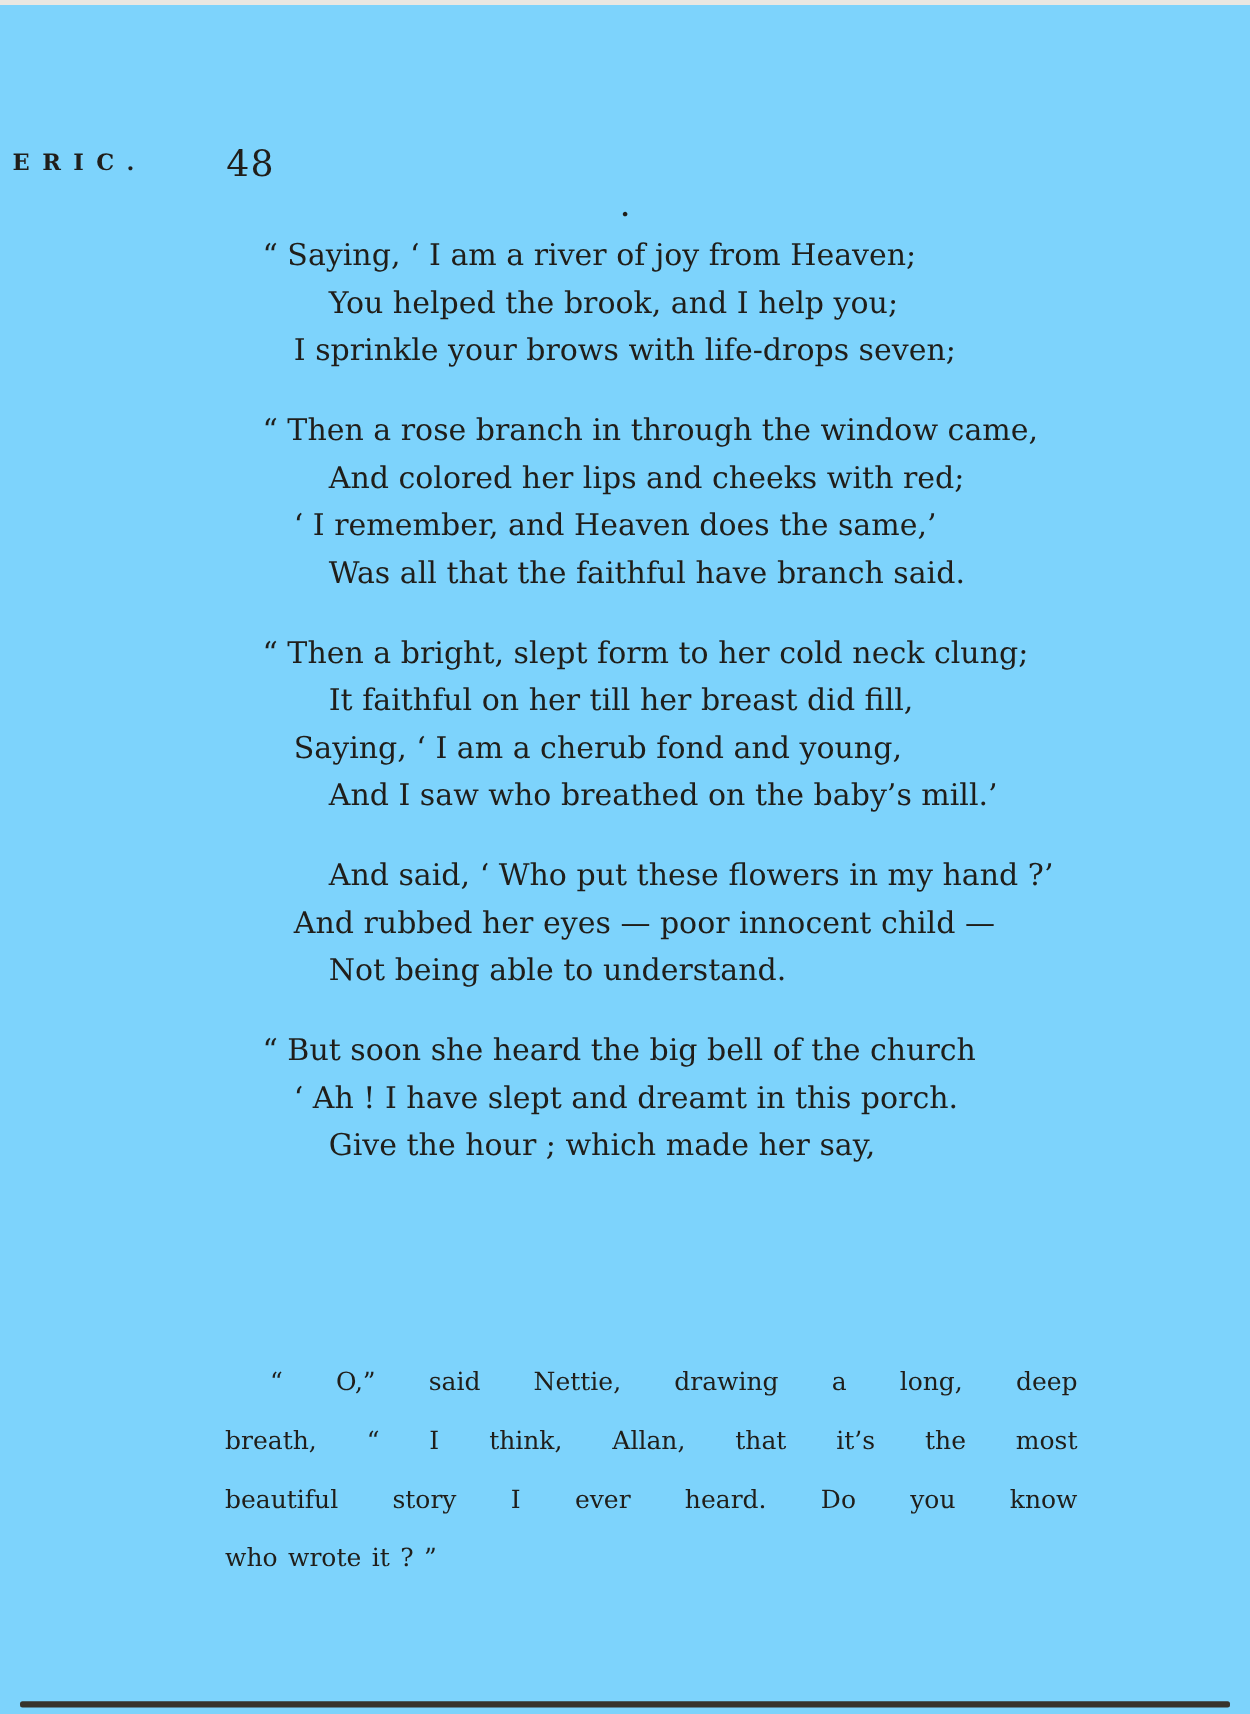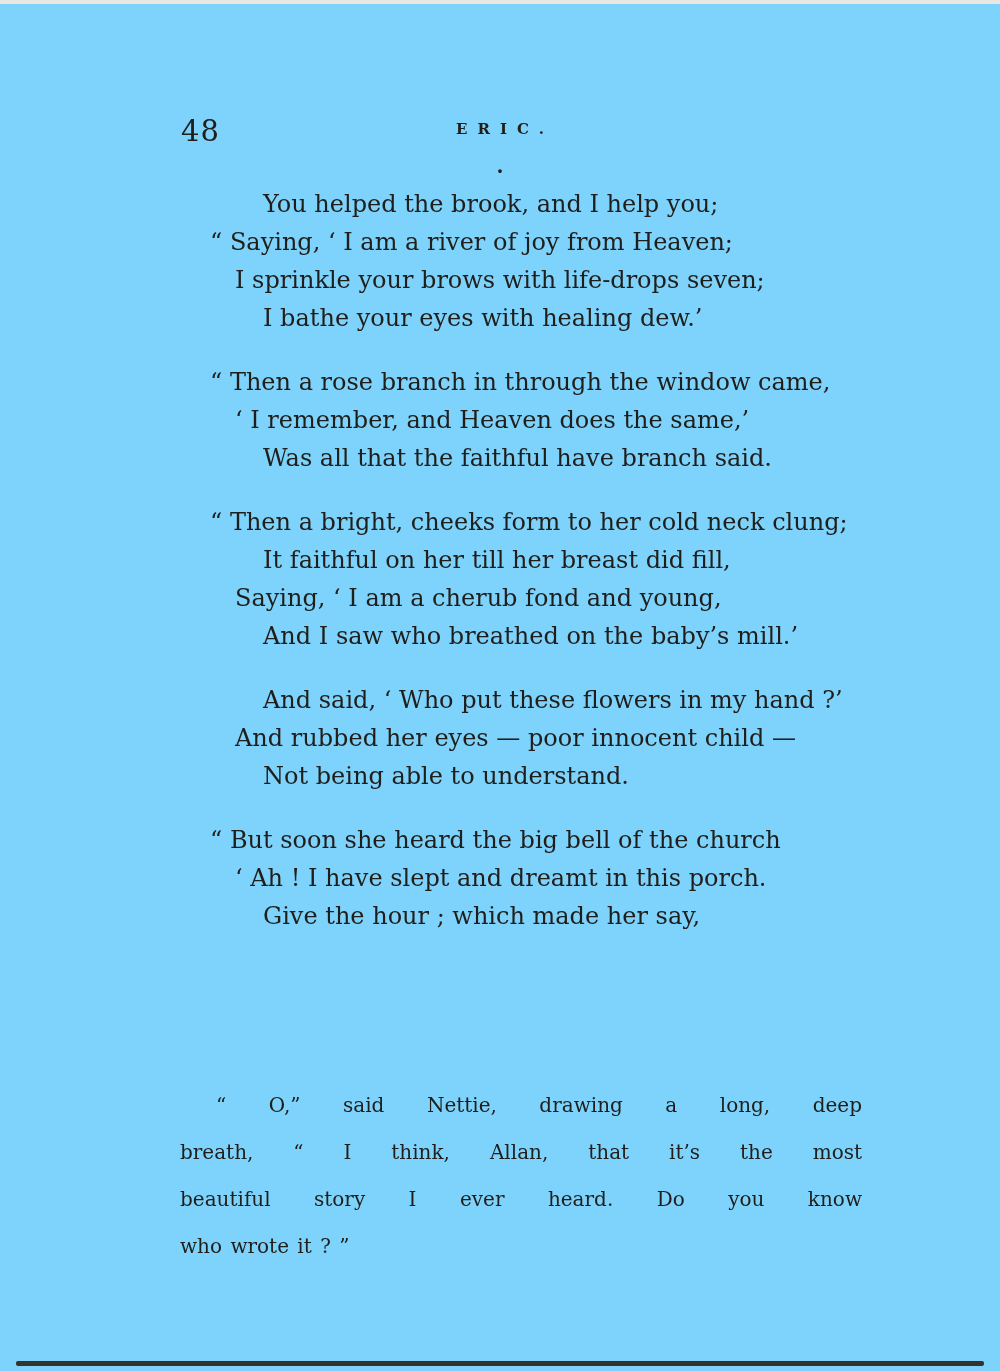--- a/index.html
+++ b/index.html
@@ -23,22 +23,22 @@
     left: 181px;
     top: 110px;
     font-size: 29px;
     letter-spacing: 1px;
   }
   .running-title {
     position: absolute;
     left: 0;
     top: 116px;
     width: 100%;
-    text-align: center;
-    font-size: 15px;
+    text-align: left;
+    font-size: 18px;
     font-weight: 700;
     letter-spacing: 10px;
     text-indent: 10px; 
   }
   .header-ornament {
     position: absolute;
     left: 0;
     top: 150px;
     width: 100%;
     text-align: center;
@@ -94,34 +94,34 @@
 
 <div class="scan-page">
 
   <span class="page-number">48</span>
   <div class="running-title">ERIC.</div>
   <div class="header-ornament">.</div>
 
   <div class="poem">
 
     <div class="stanza">
+      <div class="s-line l1">“ Saying, ‘ I am a river of joy from Heaven;</div>
       <div class="s-line l2">You helped the brook, and I help you;</div>
-      <div class="s-line l1">“ Saying, ‘ I am a river of joy from Heaven;</div>
       <div class="s-line l3">I sprinkle your brows with life-drops seven;</div>
-      <div class="s-line l4">I bathe your eyes with healing dew.’</div>
     </div>
 
     <div class="stanza">
       <div class="s-line l1">“ Then a rose branch in through the window came,</div>
+      <div class="s-line l2">And colored her lips and cheeks with red;</div>
       <div class="s-line l3">‘ I remember, and Heaven does the same,’</div>
       <div class="s-line l4">Was all that the faithful have branch said.</div>
     </div>
 
     <div class="stanza">
-      <div class="s-line l1">“ Then a bright, cheeks form to her cold neck clung;</div>
+      <div class="s-line l1">“ Then a bright, slept form to her cold neck clung;</div>
       <div class="s-line l2">It faithful on her till her breast did fill,</div>
       <div class="s-line l3">Saying, ‘ I am a cherub fond and young,</div>
       <div class="s-line l4">And I saw who breathed on the baby’s mill.’</div>
     </div>
 
     <div class="stanza">
       <div class="s-line l2">And said, ‘ Who put these flowers in my hand ?’</div>
       <div class="s-line l3">And rubbed her eyes — poor innocent child —</div>
       <div class="s-line l4">Not being able to understand.</div>
     </div>

